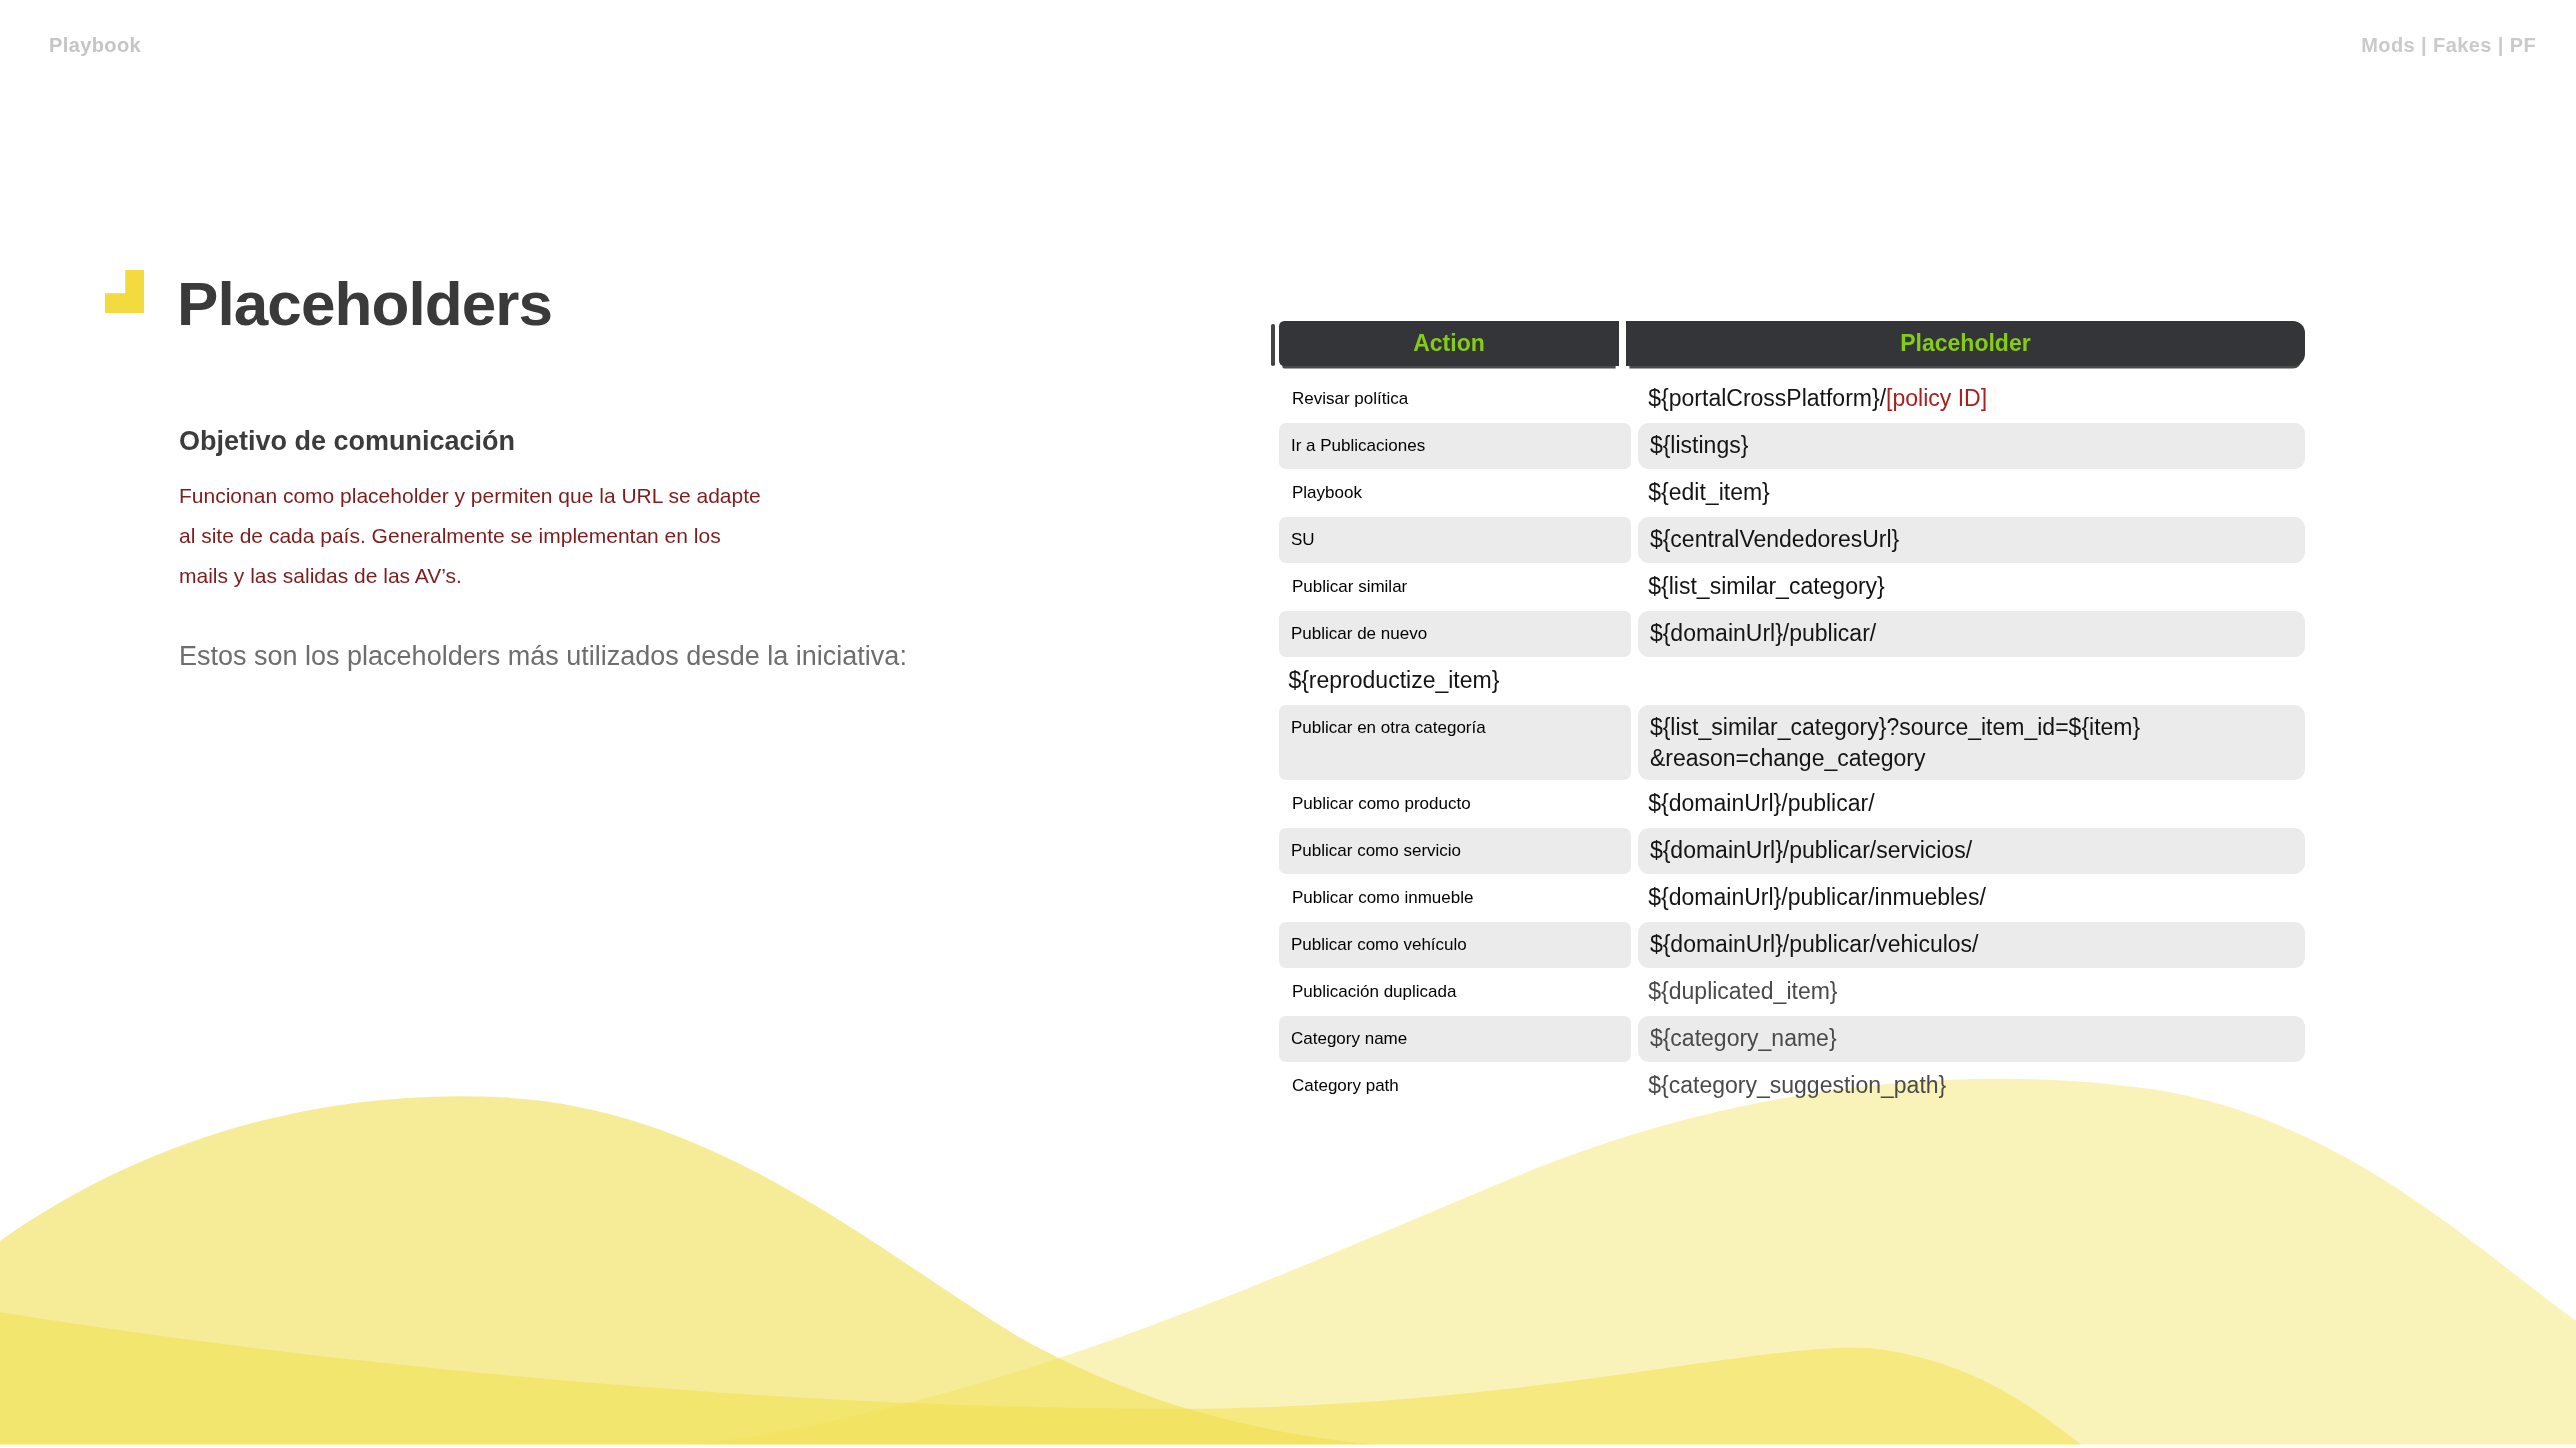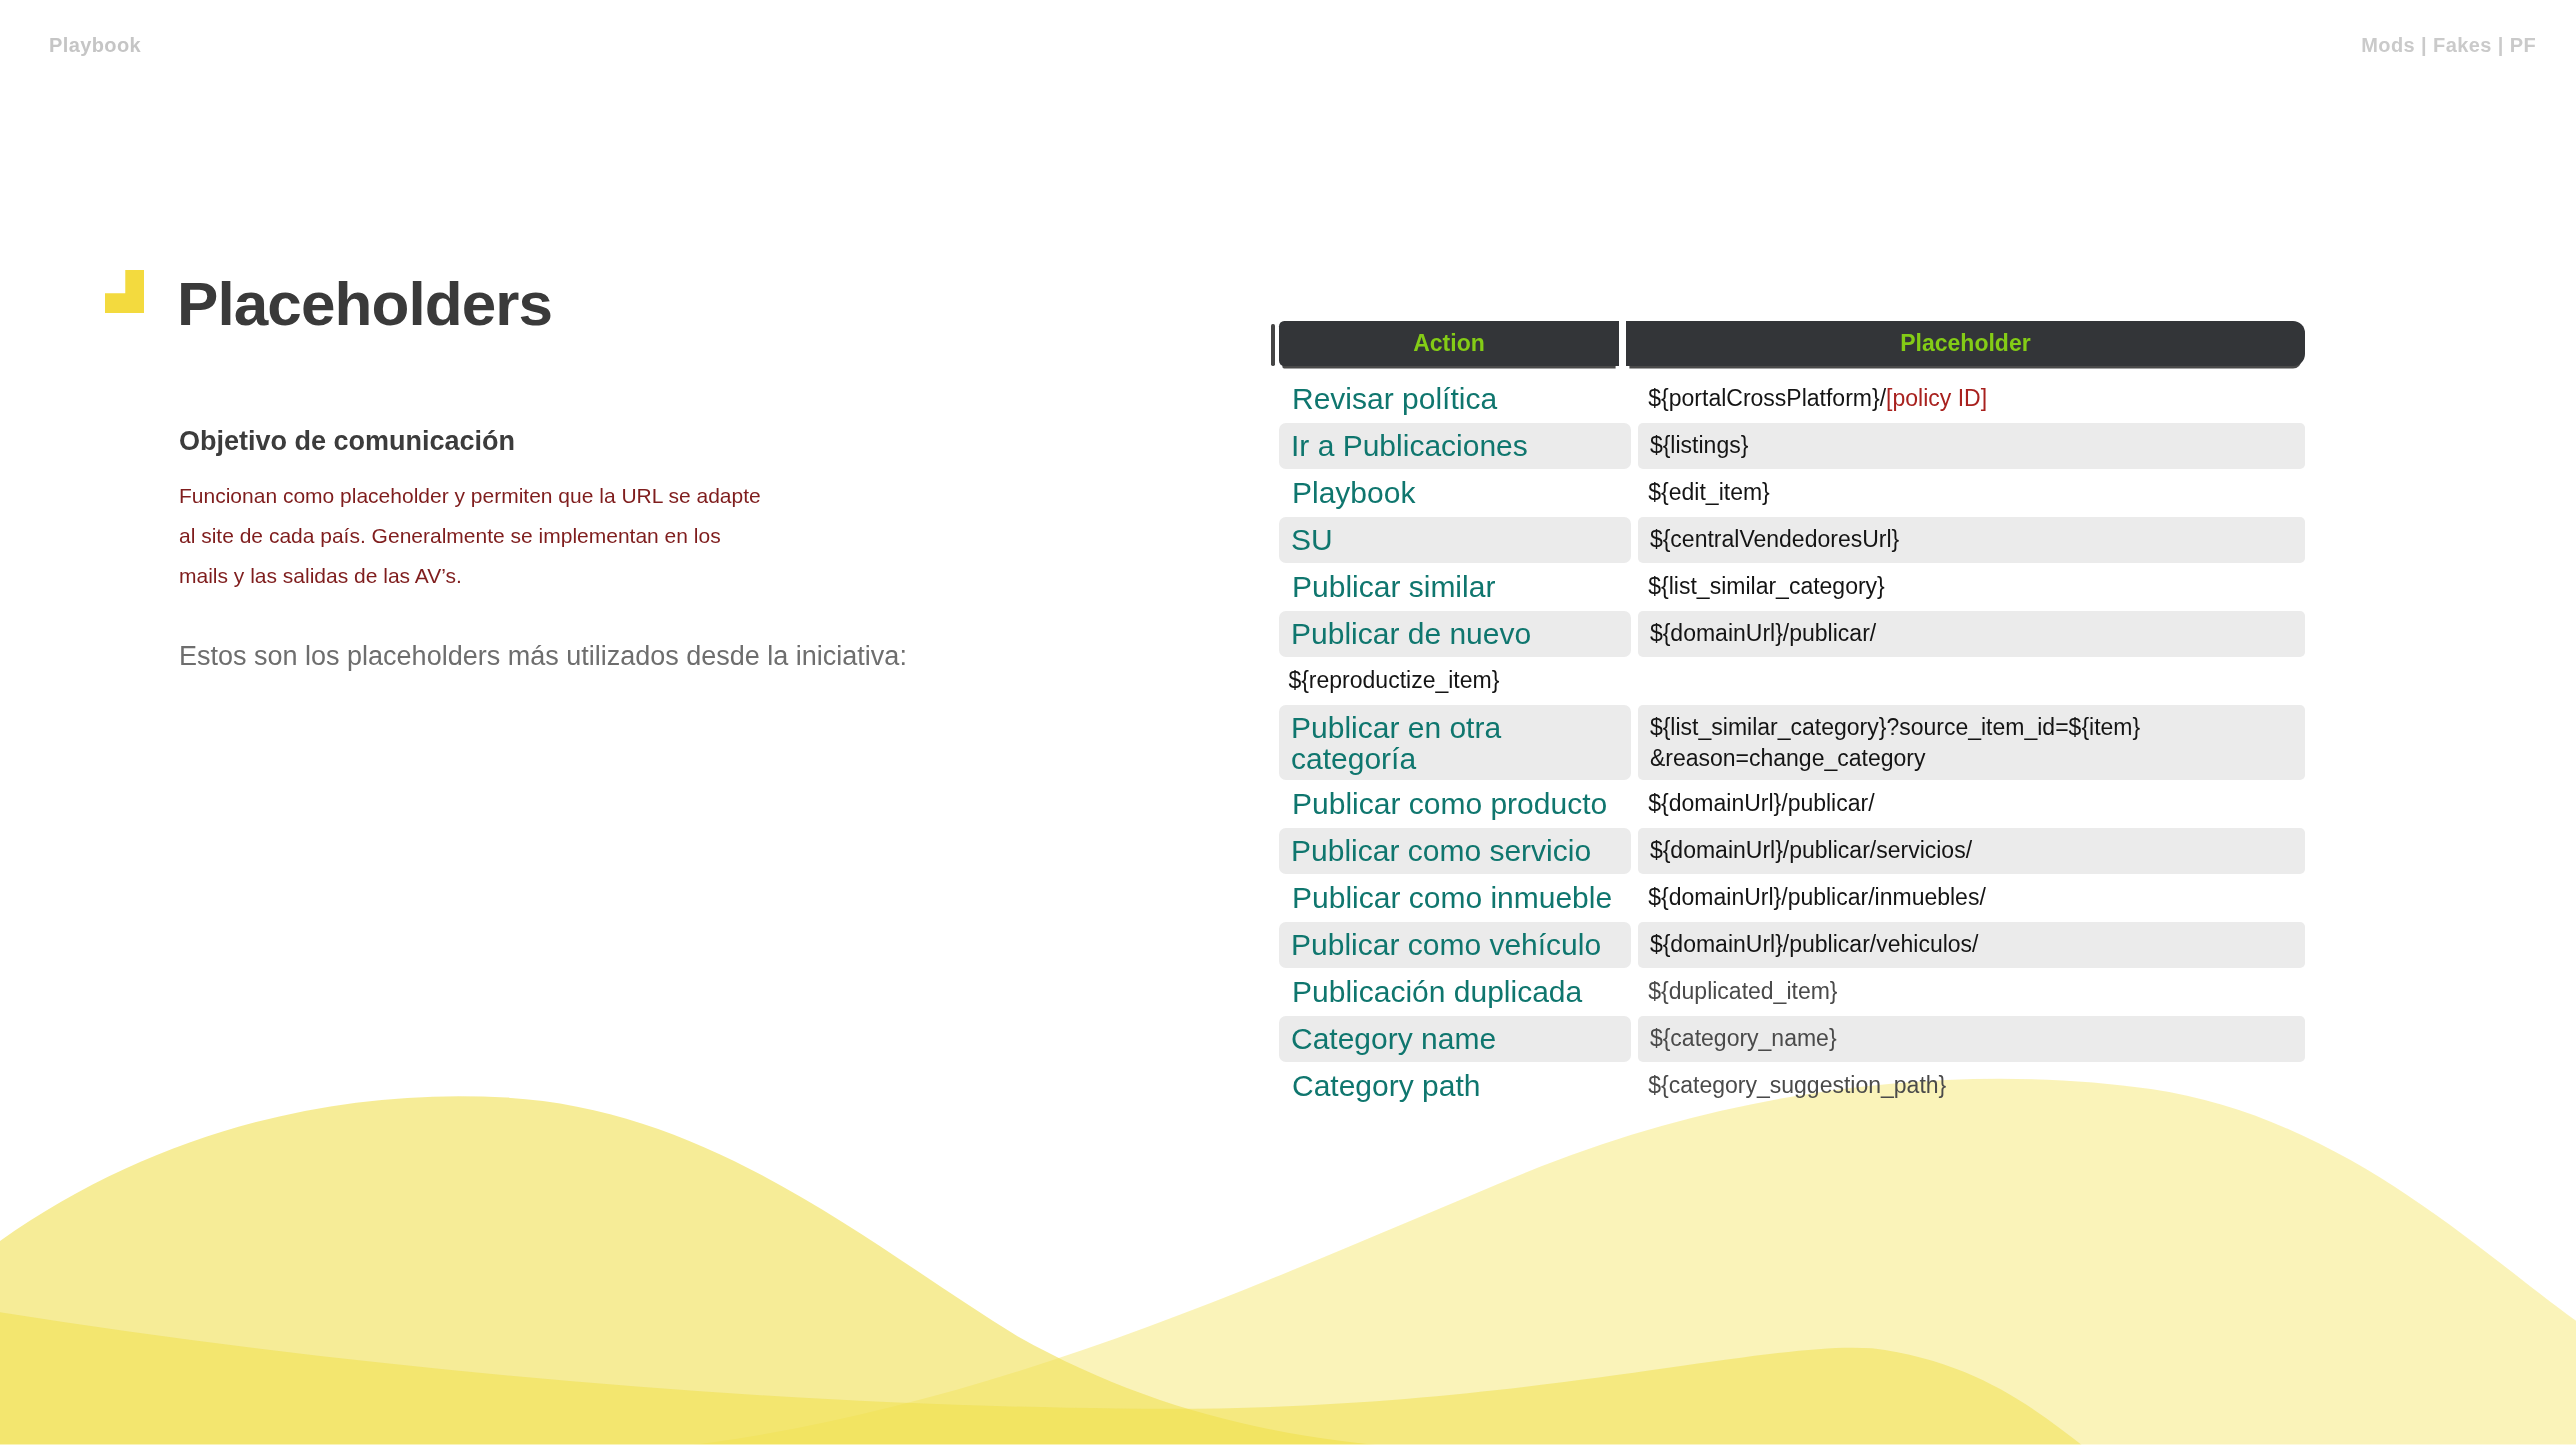--- a/index.html
+++ b/index.html
@@ -38,25 +38,25 @@
     font-weight:bold; font-size:23px; text-align:center;
     box-shadow:0 6px 0 -3.4px #4a4a4a;
   }
   .th-action{width:340px; border-radius:5.2px 0 0 5.2px;}
   .th-placeholder{flex:1; border-radius:0 12px 12px 0;text-align:center;}
 
   .tbody{margin-top:9.4px;}
   .trow{display:flex; gap:6.9px; height:47px;}
   .trow.tall{height:76px;}
   .tcell{display:flex; align-items:center; margin:0.9px 0;}
-  .cell-action{width:340px; padding-left:13px; font-size:30px; color:#0f766e;}
+  .cell-action{width:340px; padding-left:13px; font-size:17px; color:#000000;}
   .cell-plc{flex:1; padding-left:9.4px; font-size:23px; color:#141414;}
   .trow.shaded .tcell{background:var(--shaded,#ebebeb);padding-left:12px;}
   .trow.shaded .cell-action{border-radius:6.9px;}
-  .trow.shaded .cell-plc{border-radius:5px;}
+  .trow.shaded .cell-plc{border-radius:11px;}
   .trow.muted .cell-plc{color:var(--muted,#4a4a4a);}
   .trow.tall .tcell{align-items:flex-start; padding-top:6.9px; line-height:31px;}
   .trow.tall .cell-plc{display:block;}
   .plc-red{color:var(--red,#A8211E);}
 </style>
 </head>
 <body>
 
 <div class="slide">
 

